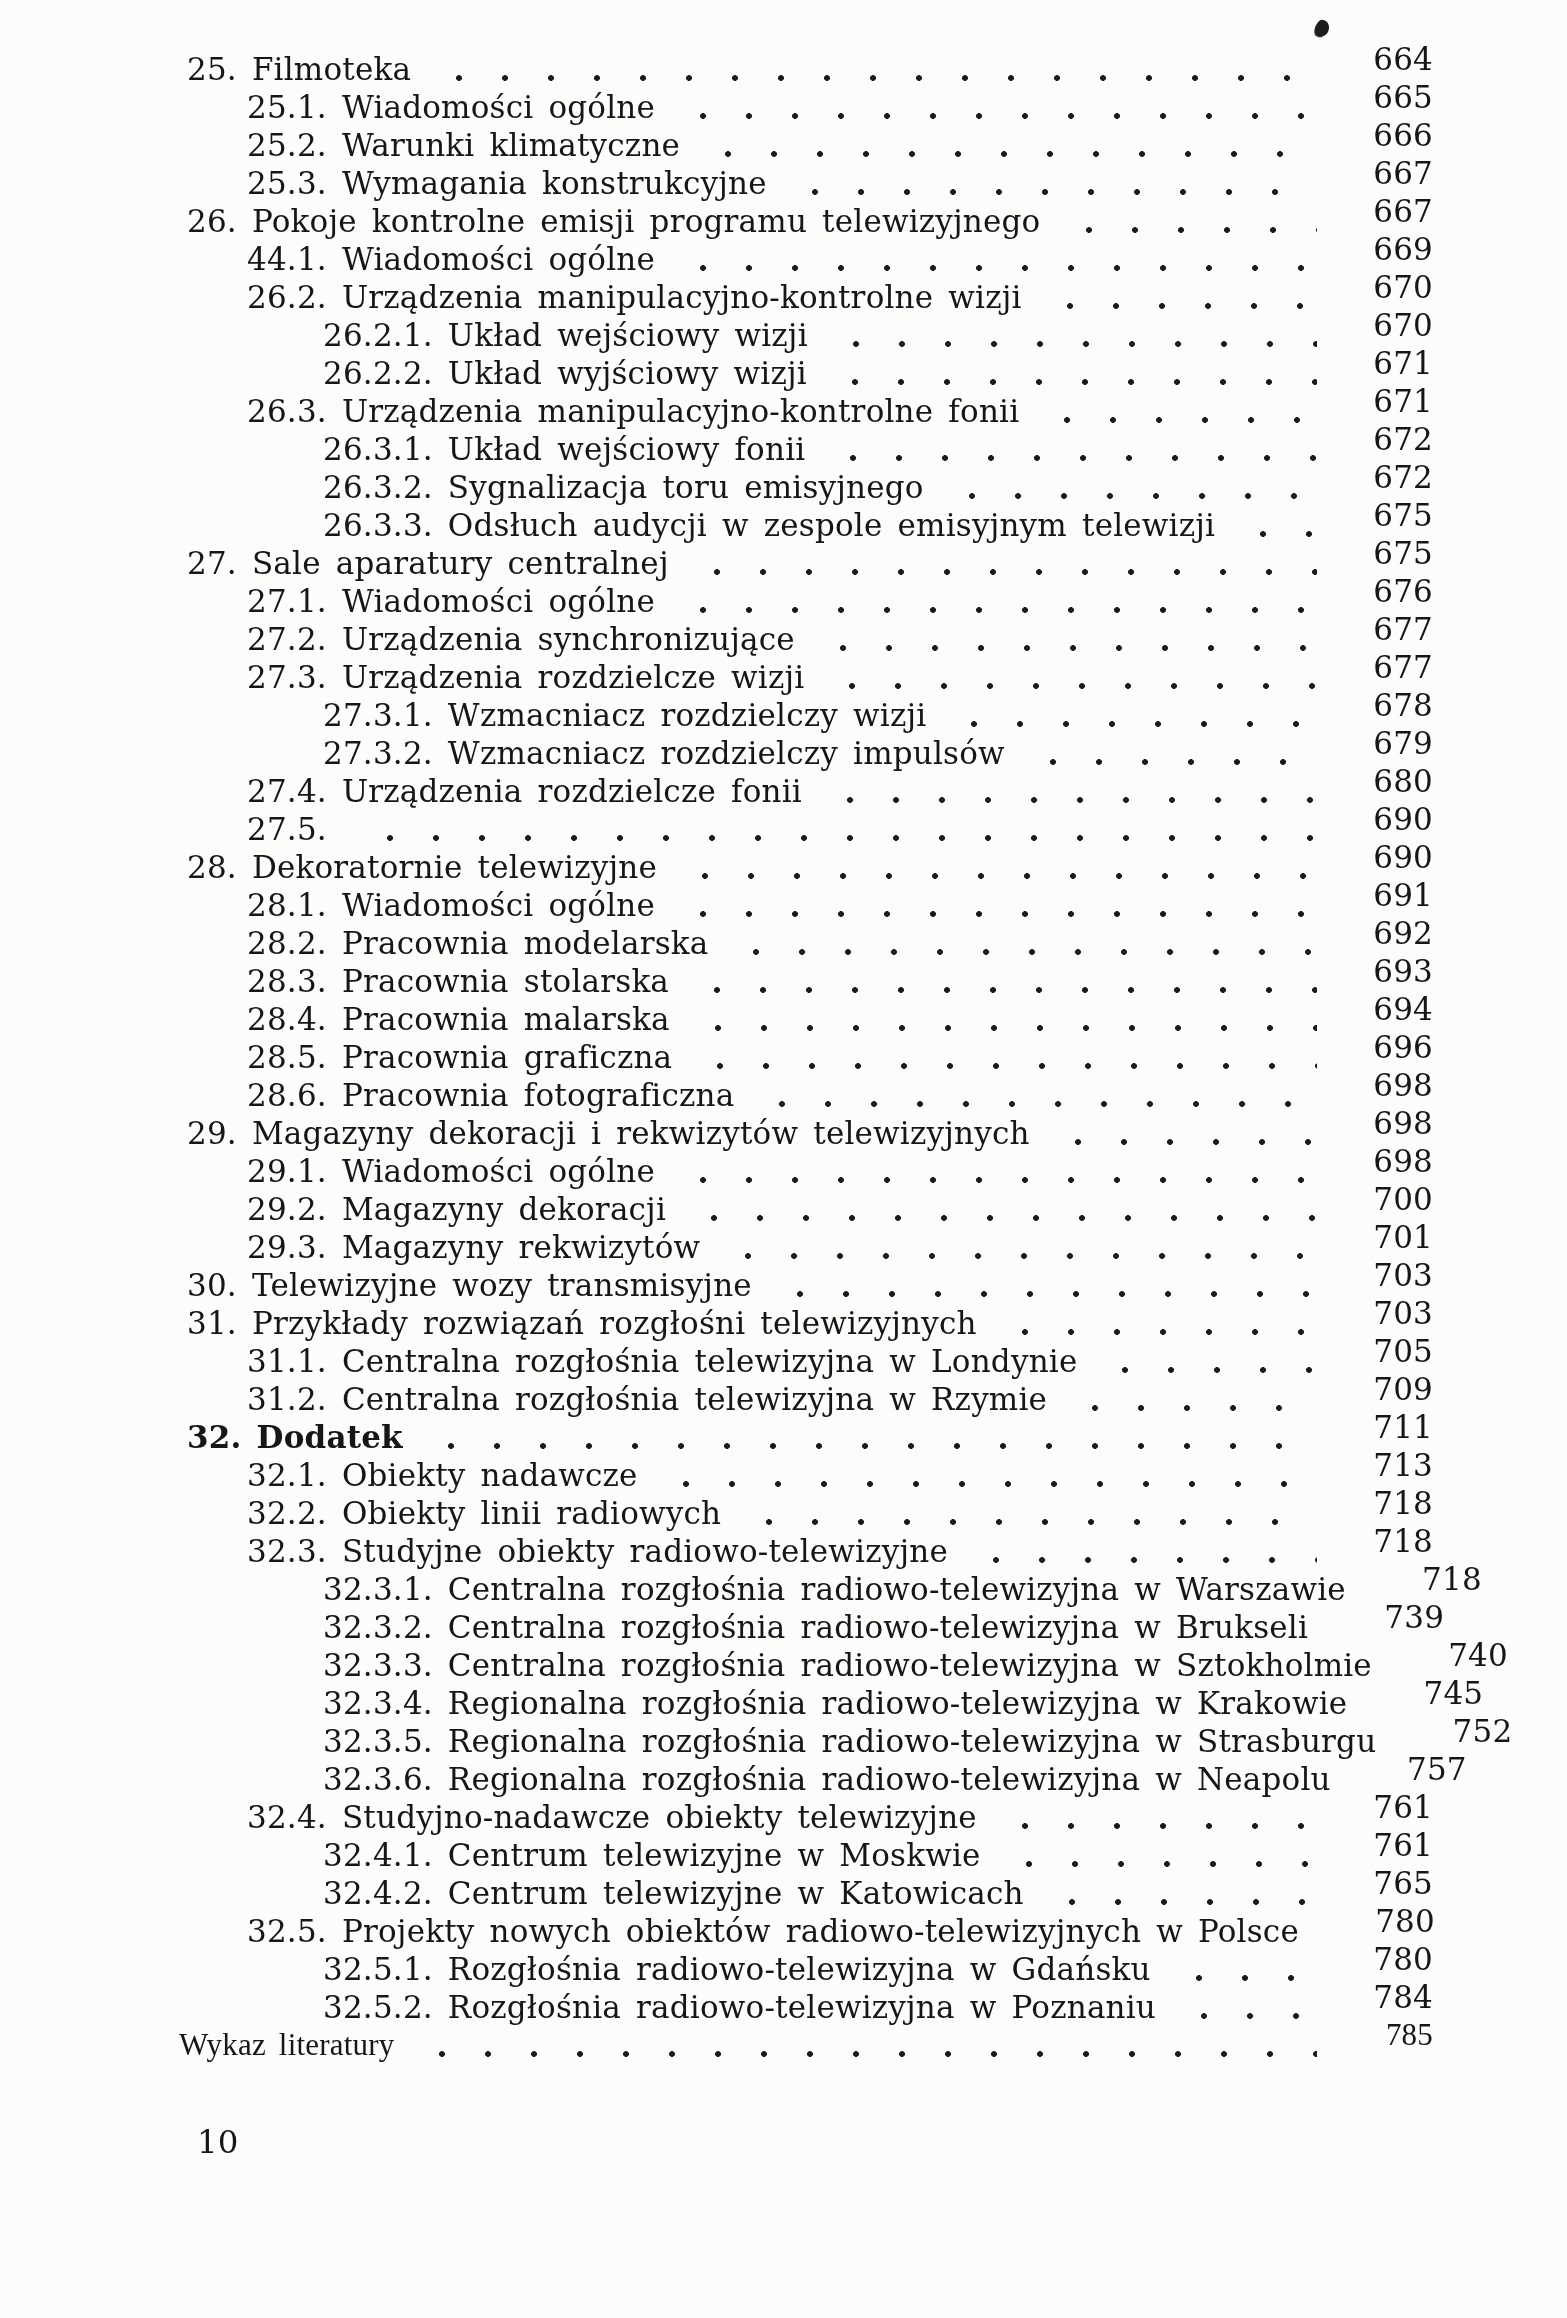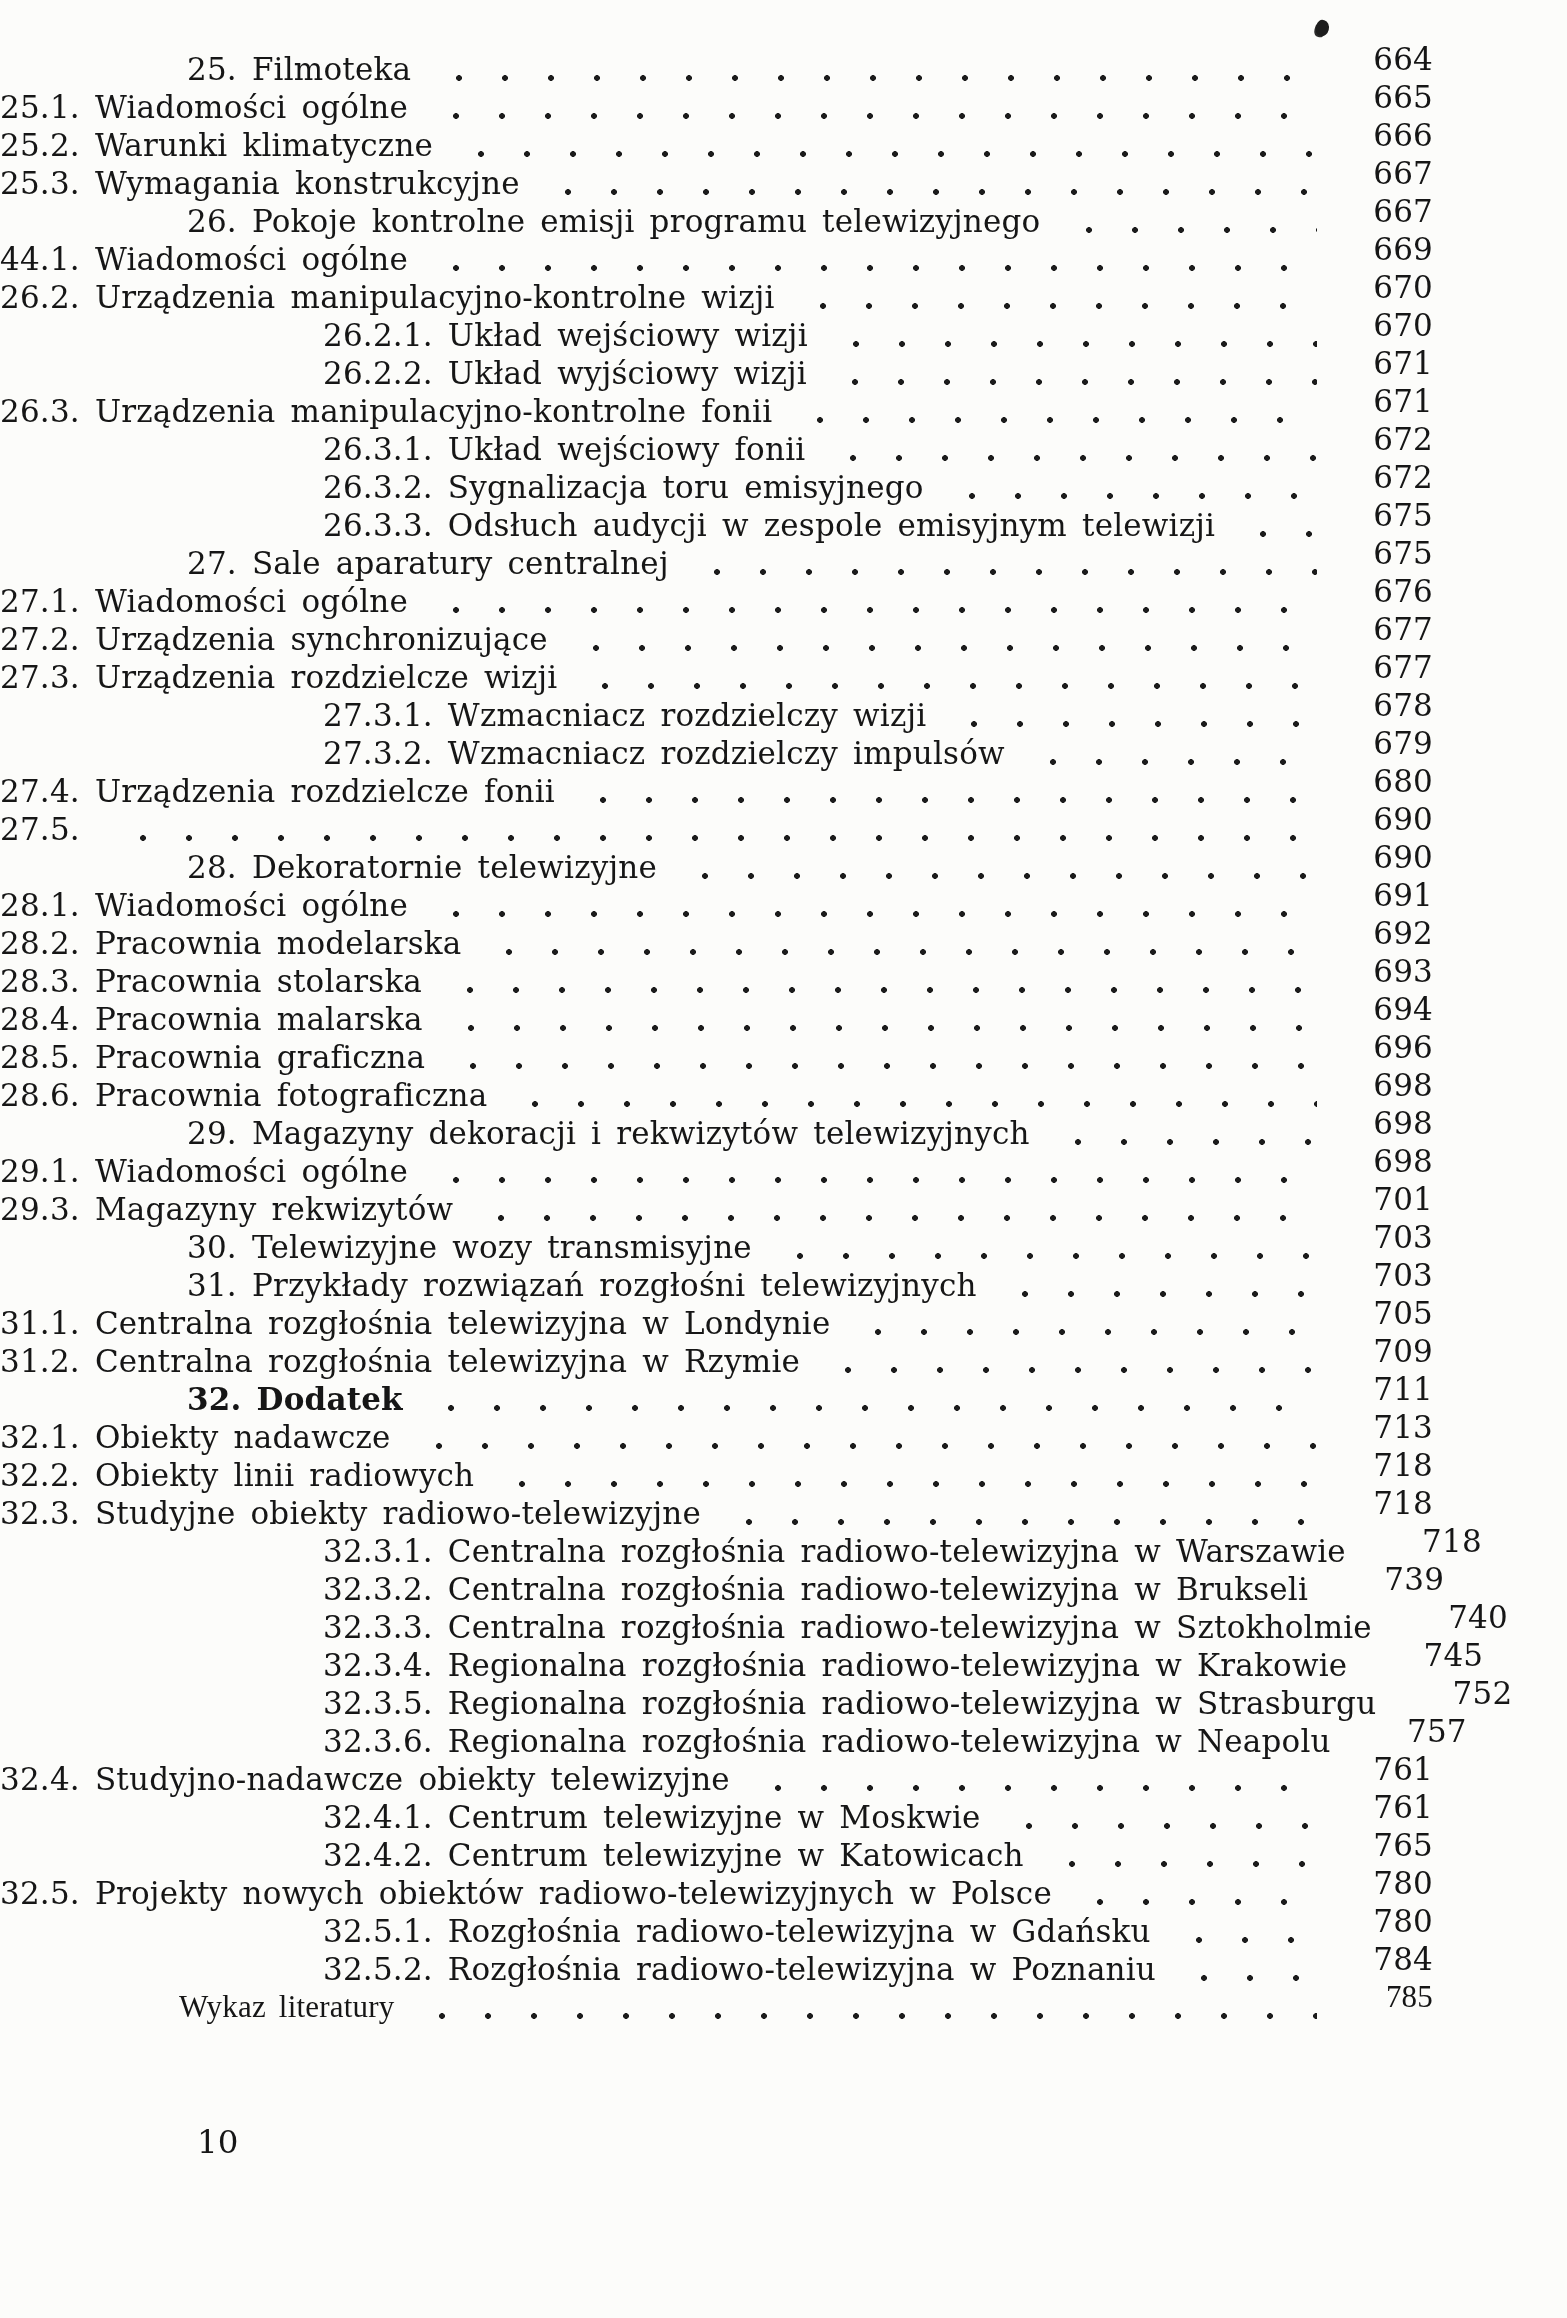--- a/index.html
+++ b/index.html
@@ -27,21 +27,21 @@
     align-items: baseline;
     height: 38px;
     font-size: 31px;
     line-height: 38px;
     letter-spacing: 0.2px;
     word-spacing: 5px;
     white-space: nowrap;
   }
   .toc-row.lvl0 { padding-left: 179px; font-family: Liberation Serif, serif; }
   .toc-row.lvl1 { padding-left: 187px; }
-  .toc-row.lvl2 { }
+  .toc-row.lvl2 { padding-left: 247px; }
   .toc-row.lvl3 { padding-left: 323px; }
   .toc-row.bold .num,
   .toc-row.bold .label { font-weight: bold; }
   .num {
     margin-right: 15px;
     flex: 0 0 auto;
   }
   .label {
     flex: 0 0 auto;
   }
@@ -259,20 +259,26 @@
     <span class="leader"></span>
     <span class="page">698</span>
   </div>
     <div class="toc-row lvl2">
     <span class="num">29.1.</span>
     <span class="label">Wiadomości ogólne</span>
     <span class="leader"></span>
     <span class="page">698</span>
   </div>
     <div class="toc-row lvl2">
+    <span class="num">29.2.</span>
+    <span class="label">Magazyny dekoracji</span>
+    <span class="leader"></span>
+    <span class="page">700</span>
+  </div>
+    <div class="toc-row lvl2">
     <span class="num">29.3.</span>
     <span class="label">Magazyny rekwizytów</span>
     <span class="leader"></span>
     <span class="page">701</span>
   </div>
     <div class="toc-row lvl1">
     <span class="num">30.</span>
     <span class="label">Telewizyjne wozy transmisyjne</span>
     <span class="leader"></span>
     <span class="page">703</span>

